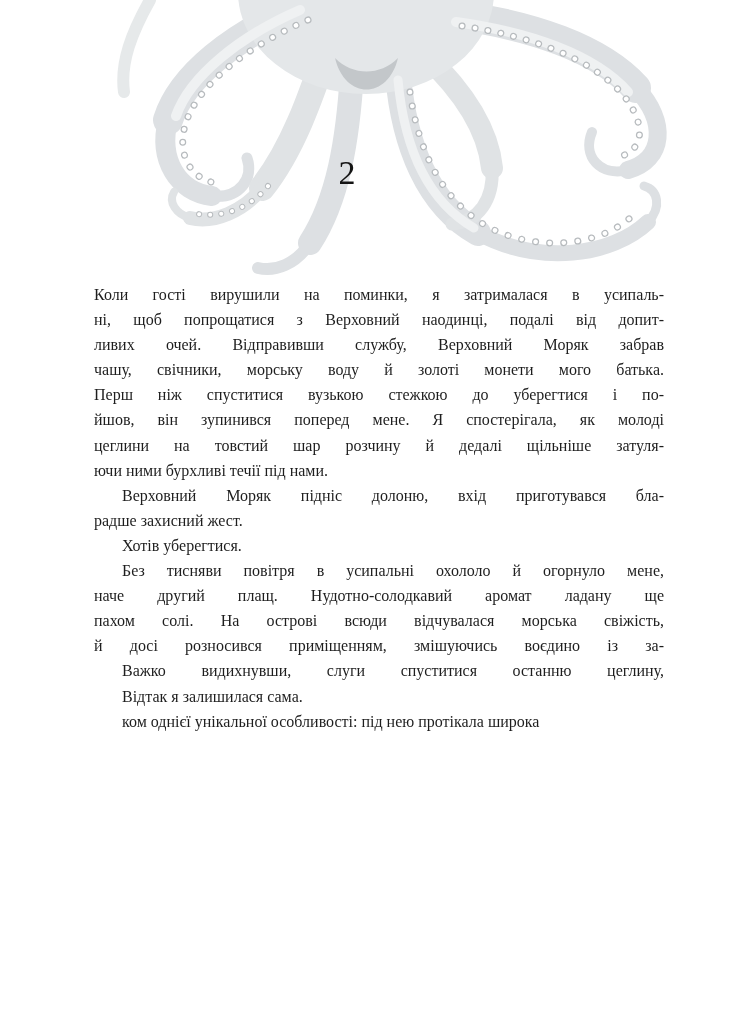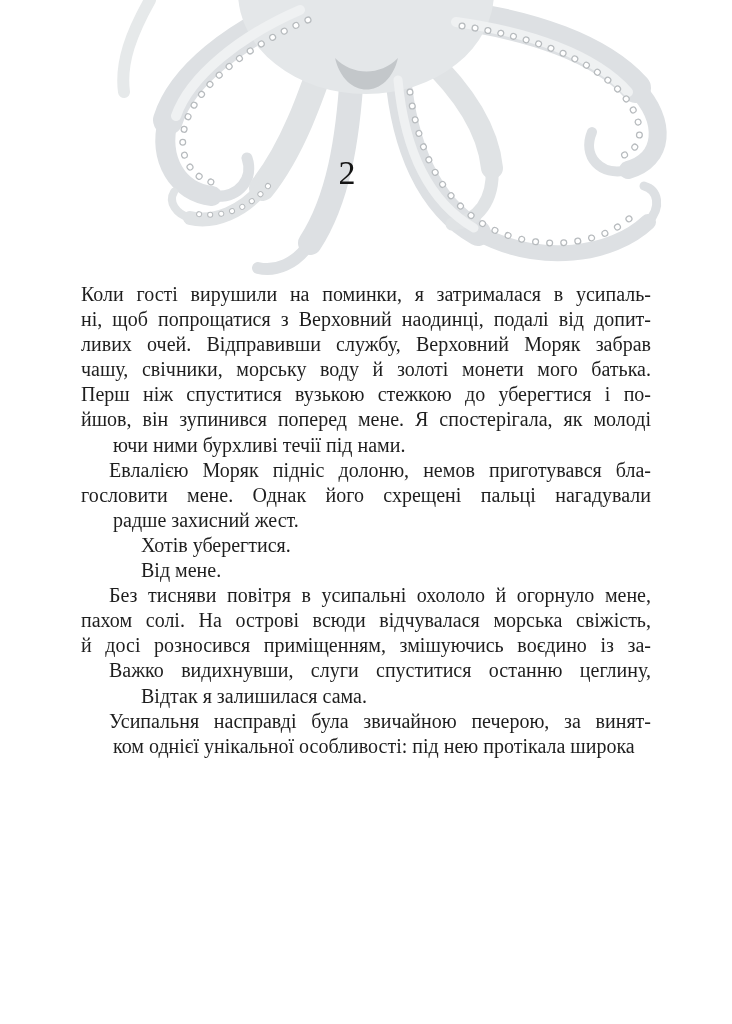--- a/index.html
+++ b/index.html
@@ -19,33 +19,33 @@
     position: absolute;
     top: 154px; left: 328px; width: 38px;
     text-align: center;
     font-size: 34px;
     font-weight: 400;
     color: #141414;
     z-index: 2;
   }
   .text-block {
     position: absolute;
-    left: 81px; top: 282px;
+    left: 94px; top: 282px;
     width: 570px;
-    font-size: 20px;
+    font-size: 16px;
     line-height: 25.1px;
     z-index: 2;
   }
   .para { margin: 0; padding: 0; }
   .line {
     text-align: justify;
     text-align-last: justify;
     white-space: normal;
   }
-  .line.last-line { text-align-last: left; margin-left: 32px; }
+  .line.last-line { text-align-last: left; }
   .para.indent .line:first-child { text-indent: 28px; }
 </style>
 </head>
 <body>
 
 <div class="illustration-wrap">
   <svg width="732" height="280" viewBox="0 0 732 280" aria-hidden="true">
     <g fill="none" stroke-linecap="round">
 
       <path d="M150 0 C132 32 120 62 124 92" stroke="#e6e9ea" stroke-width="12"></path>
@@ -98,41 +98,38 @@
 <div class="chapter-number">2</div>
 
 <div class="text-block">
     <div class="para">
       <div class="line">Коли гості вирушили на поминки, я затрималася в усипаль-</div>
       <div class="line">ні, щоб попрощатися з Верховний наодинці, подалі від допит-</div>
       <div class="line">ливих очей. Відправивши службу, Верховний Моряк забрав</div>
       <div class="line">чашу, свічники, морську воду й золоті монети мого батька.</div>
       <div class="line">Перш ніж спуститися вузькою стежкою до уберегтися і по-</div>
       <div class="line">йшов, він зупинився поперед мене. Я спостерігала, як молоді</div>
+      <div class="line">цеглини на товстий шар розчину й дедалі щільніше затуля-</div>
       <div class="line last-line">ючи ними бурхливі течії під нами.</div>
     </div>
     <div class="para indent">
-      <div class="line">Евлалією Моряк підніс долоню, немов приготувався бла-</div>
-      <div class="line">гословити мене. Однак його схрещені пальці нагадували</div>
+      <div class="line">Верховний Моряк підніс долоню, вхід приготувався бла-</div>
       <div class="line last-line">радше захисний жест.</div>
     </div>
     <div class="para indent">
       <div class="line last-line">Хотів уберегтися.</div>
     </div>
     <div class="para indent">
-      <div class="line last-line">Від мене.</div>
-    </div>
-    <div class="para indent">
       <div class="line">Без тисняви повітря в усипальні охололо й огорнуло мене,</div>
+      <div class="line">наче другий плащ. Нудотно-солодкавий аромат ладану ще</div>
       <div class="line">пахом солі. На острові всюди відчувалася морська свіжість,</div>
       <div class="line">й досі розносився приміщенням, змішуючись воєдино із за-</div>
     </div>
     <div class="para indent">
       <div class="line">Важко видихнувши, слуги спуститися останню цеглину,</div>
     </div>
     <div class="para indent">
       <div class="line last-line">Відтак я залишилася сама.</div>
     </div>
     <div class="para indent">
-      <div class="line">Усипальня насправді була звичайною печерою, за винят-</div>
       <div class="line last-line">ком однієї унікальної особливості: під нею протікала широка</div>
     </div>
   </div>
 
 </body></html>

